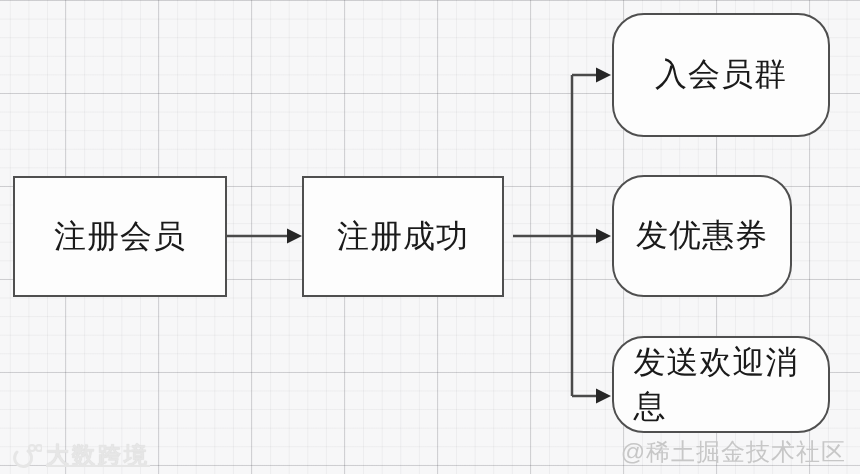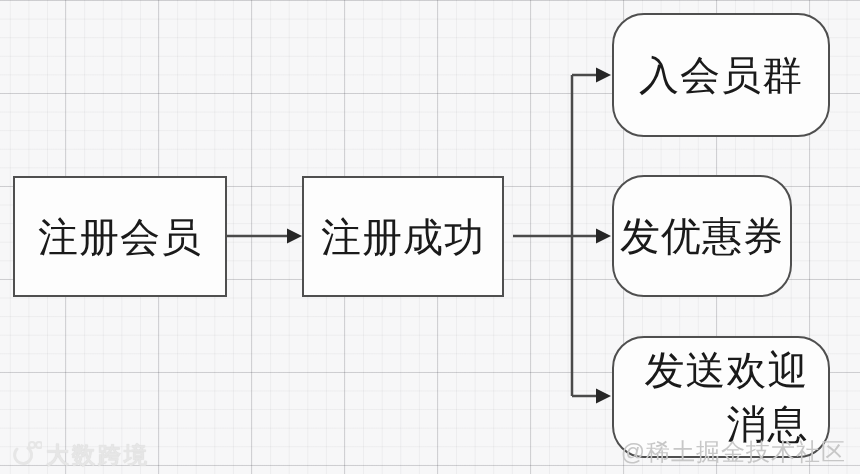--- a/index.html
+++ b/index.html
@@ -29,44 +29,45 @@
   }
   .node {
     position: absolute;
     z-index: 2;
     box-sizing: border-box;
     background: #fdfdfd;
     border: 2.5px solid #4f4f4f;
     display: flex;
     align-items: center;
     justify-content: center;
-    text-align: right;
+    text-align: left;
     color: #1a1a1a;
-    font-size: 40px;
+    font-size: 32px;
     line-height: 1.35;
     letter-spacing: 1px;
   }
   .node.rounded { border-radius: 32px; }
   .node .lbl { display: inline-block; }
   .node .narrow { max-width: 175px; }
 
   .wm-left {
     position: absolute;
     left: 12px;
     bottom: 3px;
     z-index: 4;
     display: flex;
-    align-items: flex-start;
+    align-items: center;
     gap: 4px;
     color: #e6e6e6;
     text-shadow: 0 0 1px #d2d2d2;
     font-size: 23px;
     font-weight: bold;
     letter-spacing: 3px;
     user-select: none;
+    text-decoration: underline;
   }
   .wm-right {
     position: absolute;
     right: 14px;
     bottom: 6px;
     z-index: 4;
     color: #c7c7c7;
     font-size: 24px;
     letter-spacing: 1px;
     user-select: none;
@@ -107,21 +108,21 @@
   </div>
 
   <div class="node rounded" style="left:612px; top:13px; width:218px; height:124px;">
     <span class="lbl">入会员群</span>
   </div>
 
   <div class="node rounded" style="left:612px; top:175px; width:180px; height:122px;">
     <span class="lbl">发优惠券</span>
   </div>
 
-  <div class="node rounded" style="left:612px; top:336px; width:218px; height:122px;">
+  <div class="node rounded" style="left:612px; top:336px; width:218px; height:97px;">
     <span class="lbl narrow">发送欢迎消息</span>
   </div>
 
   <div class="wm-left">
     <svg width="30" height="26" viewBox="0 0 30 26">
       <path d="M16 8 A8.5 8.5 0 1 1 5 9" fill="none" stroke="#e6e6e6" stroke-width="3" stroke-linecap="round"></path>
       <circle cx="20" cy="5" r="3" fill="none" stroke="#e6e6e6" stroke-width="2.2"></circle>
       <circle cx="27" cy="5" r="3" fill="none" stroke="#e6e6e6" stroke-width="2.2"></circle>
     </svg>
     <span>大数跨境</span>

